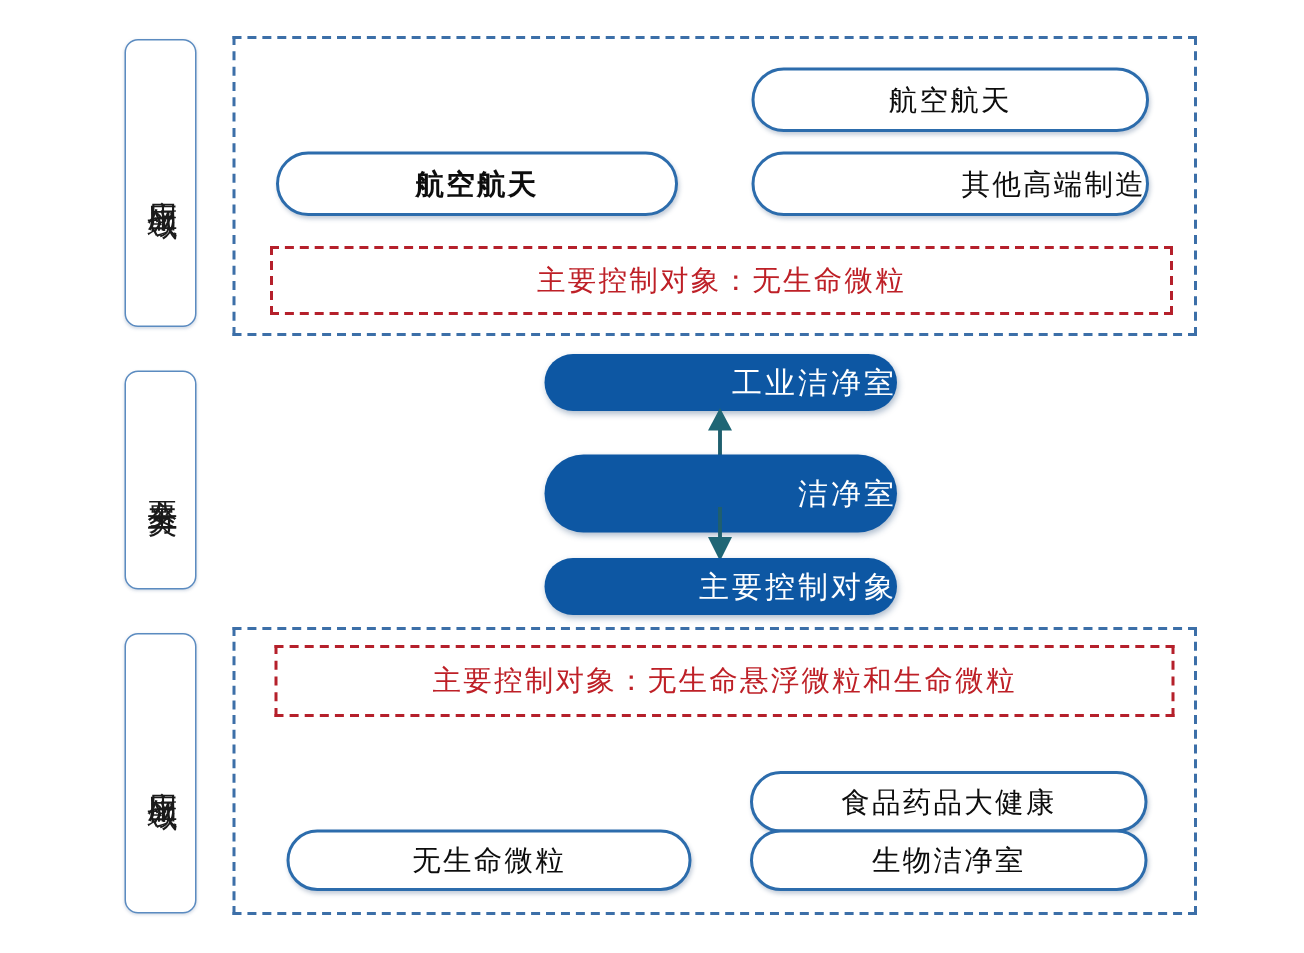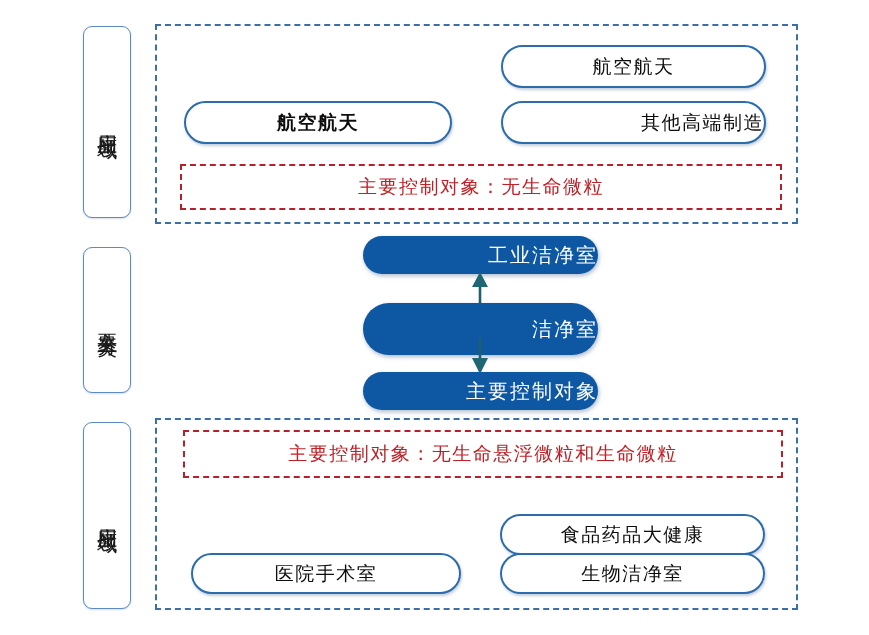--- a/index.html
+++ b/index.html
@@ -186,19 +186,19 @@
   <div class="group-box" id="group-bottom"></div>
 
   <div class="red-banner" id="banner-bottom">
     <span>主要控制对象：无生命悬浮微粒和生命微粒</span>
   </div>
 
   <div class="pill" id="pill-foodhealth">
     <span>食品药品大健康</span>
   </div>
   <div class="pill" id="pill-hospital">
-    <span>医院手术室</span>
+    <span>无生命微粒</span>
   </div>
   <div class="pill" id="pill-otherfield">
     <span>生物洁净室</span>
   </div>
 
 </div>
 
 </body></html>

